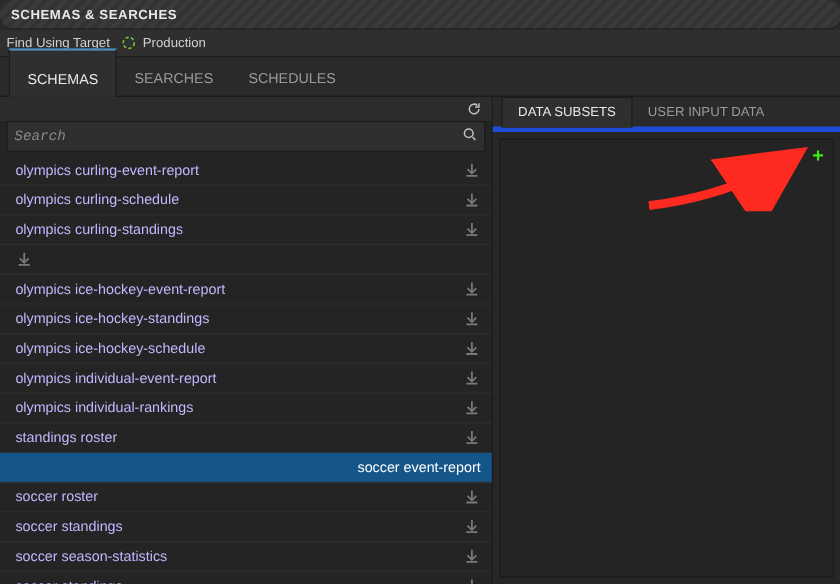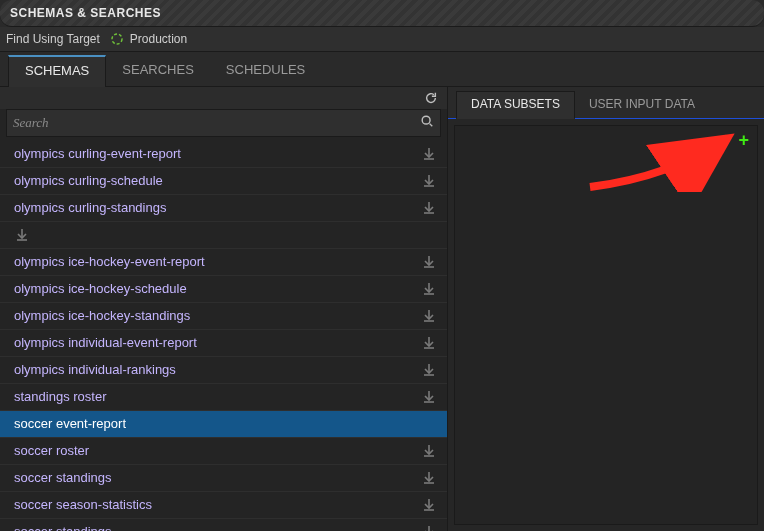--- a/index.html
+++ b/index.html
@@ -48,21 +48,21 @@
     cursor: pointer;
     position: relative;
   }
   .tab.active {
     color: #e8e8e8;
     background: #2f2f2f;
     border-top: 2px solid #4a90c2;
     border-left: 1px solid #1a1a1a;
     border-right: 1px solid #1a1a1a;
     margin-bottom: -1px;
-    padding-top: 6px;
+    padding-top: 18px;
   }
   .main {
     flex: 1 1 auto;
     display: flex;
     overflow: hidden;
   }
   .left {
     width: 448px;
     border-right: 1px solid #1a1a1a;
     display: flex; flex-direction: column;
@@ -89,47 +89,47 @@
     padding: 0 6px;
   }
   .searchbar input {
     flex: 1;
     background: transparent;
     border: none;
     outline: none;
     color: #e5e5e5;
     font-size: 13px;
     font-style: italic;
-    font-family: Liberation Serif, serif;
+    font-family: Liberation Mono, monospace;
   }
   .searchbar input::placeholder { color: #8a8a8a; }
   .search-icon { color: #bfbfbf; margin-left: 6px; }
   .list {
     flex: 1;
     overflow: auto;
     padding-bottom: 2px;
   }
   .row {
     height: 27px;
     display: flex; align-items: center; justify-content: space-between;
     padding: 0 10px 0 14px;
     border-bottom: 1px solid #2e2e2e;
     color: #c4b5fd;
     cursor: pointer;
   }
-  .row.selected { background: #14568a; color: #ffffff; }
+  .row.selected { background: #14568a; color: #ffffff; justify-content: flex-end; }
   .row .label { white-space: nowrap; overflow: hidden; text-overflow: ellipsis; }
   .row .dl { color: #7a7a7a; display:inline-flex; }
   
   .subtabs {
     height: 32px;
     display: flex; align-items: flex-end;
     padding: 4px 8px 0 8px;
     background: #2a2a2a;
-    border-bottom: 1px solid #1d4ed8;
+    border-bottom: 5px solid #1d4ed8;
   }
   .subtab {
     padding: 6px 14px 7px;
     font-size: 12px;
     color: #9a9a9a;
     cursor: pointer;
   }
   .subtab.active {
     color: #e8e8e8;
     background: #2f2f2f;
@@ -241,31 +241,31 @@
             <span class="label">olympics ice-hockey-event-report</span>
             <span class="dl">
               <svg width="16" height="16" viewBox="0 0 16 16" fill="none" stroke="currentColor" stroke-width="1.6">
                 <path d="M8 2v8"></path>
                 <path d="M4 7l4 4 4-4"></path>
                 <path d="M3 13h10"></path>
               </svg>
             </span>
           </div>
           <div class="row">
+            <span class="label">olympics ice-hockey-standings</span>
+            <span class="dl">
+              <svg width="16" height="16" viewBox="0 0 16 16" fill="none" stroke="currentColor" stroke-width="1.6">
+                <path d="M8 2v8"></path>
+                <path d="M4 7l4 4 4-4"></path>
+                <path d="M3 13h10"></path>
+              </svg>
+            </span>
+          </div>
+          <div class="row">
             <span class="label">olympics ice-hockey-schedule</span>
-            <span class="dl">
-              <svg width="16" height="16" viewBox="0 0 16 16" fill="none" stroke="currentColor" stroke-width="1.6">
-                <path d="M8 2v8"></path>
-                <path d="M4 7l4 4 4-4"></path>
-                <path d="M3 13h10"></path>
-              </svg>
-            </span>
-          </div>
-          <div class="row">
-            <span class="label">olympics ice-hockey-standings</span>
             <span class="dl">
               <svg width="16" height="16" viewBox="0 0 16 16" fill="none" stroke="currentColor" stroke-width="1.6">
                 <path d="M8 2v8"></path>
                 <path d="M4 7l4 4 4-4"></path>
                 <path d="M3 13h10"></path>
               </svg>
             </span>
           </div>
           <div class="row">
             <span class="label">olympics individual-event-report</span>

